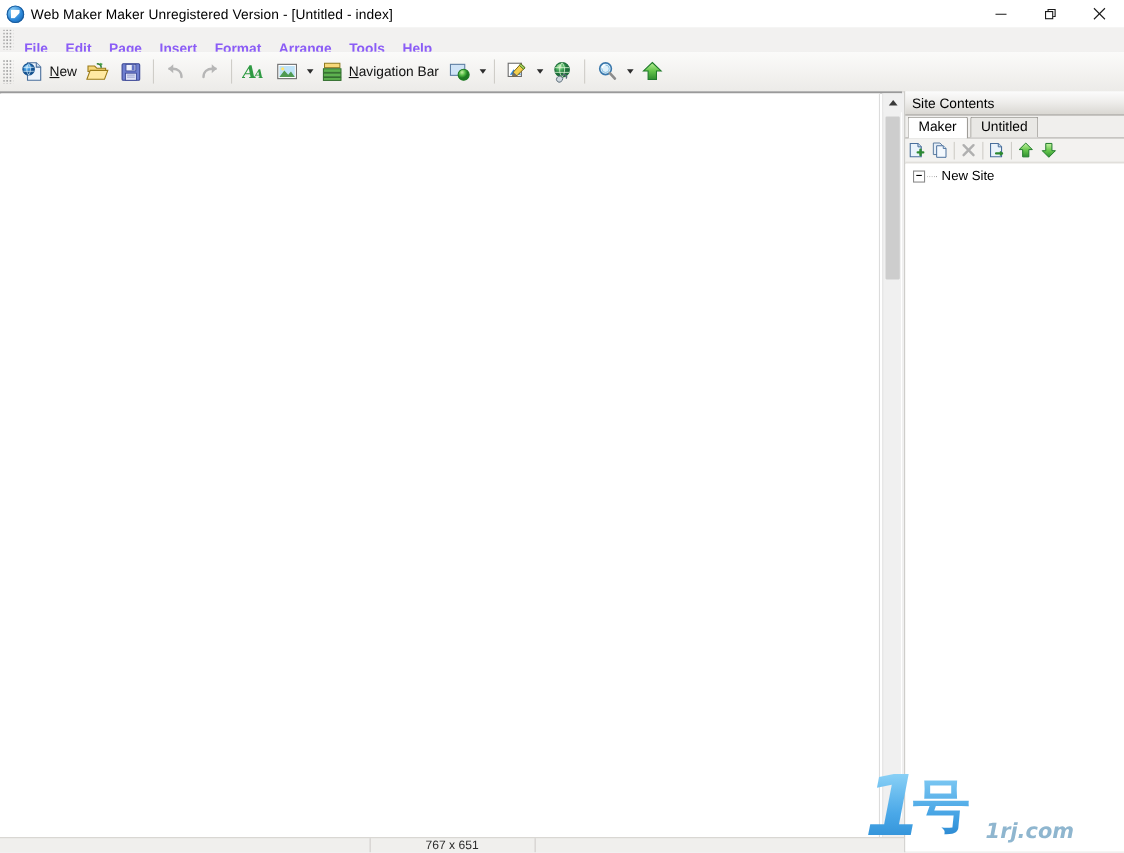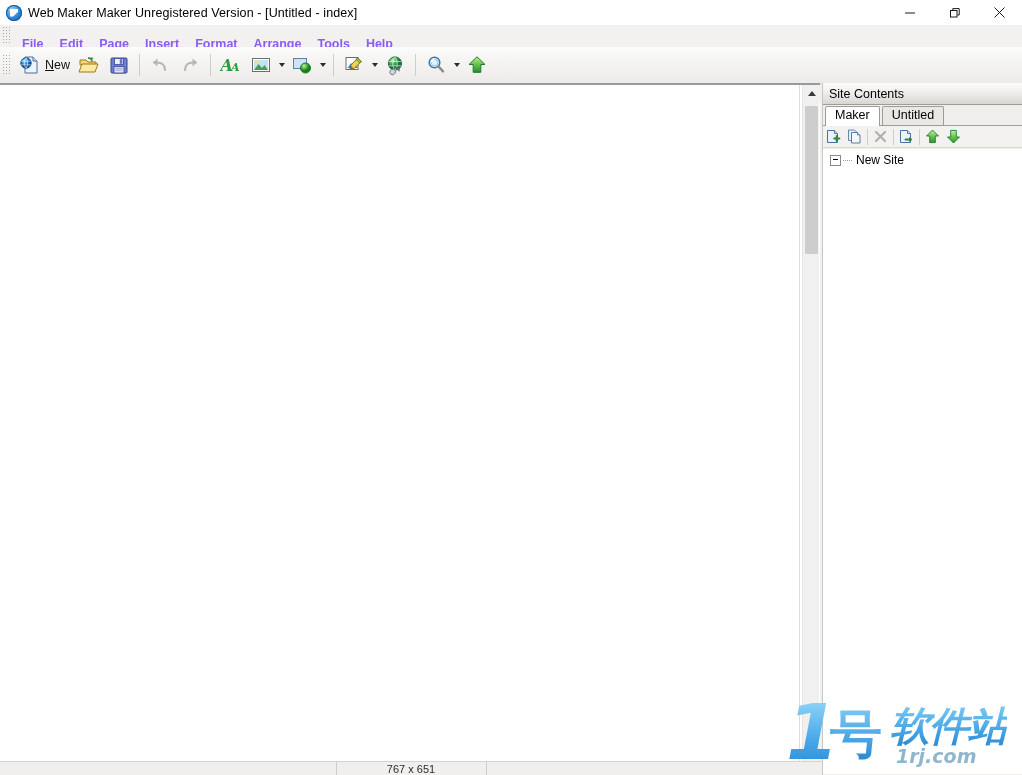--- a/index.html
+++ b/index.html
@@ -382,20 +382,29 @@
         <rect x="2.5" y="4.5" width="17" height="13" fill="#ffffff" stroke="#6d6d6d" stroke-width="1"></rect>
         <rect x="4" y="6" width="14" height="10" fill="#bfe3f7"></rect>
         <path d="M4 16 l4.5 -6 l3.5 4 l2.5 -3 l3.5 5 z" fill="#4f9a52"></path>
         <circle cx="7" cy="8.6" r="1.5" fill="#ffe36e"></circle>
       </svg>
     </div>
     <div class="tb-arrow">
         <i></i>
       </div>
 
+    <div class="tb-btn">
+      <svg class="ico" viewBox="0 0 22 22">
+        <rect x="4" y="3.5" width="14" height="4" fill="#f7d87a" stroke="#8f7a20" stroke-width="0.9"></rect>
+        <rect x="3" y="8.5" width="16" height="3.3" fill="#5db24f" stroke="#2e6b2a" stroke-width="0.9"></rect>
+        <rect x="3" y="12.5" width="16" height="3.3" fill="#5db24f" stroke="#2e6b2a" stroke-width="0.9"></rect>
+        <rect x="3" y="16.5" width="16" height="2.6" fill="#5db24f" stroke="#2e6b2a" stroke-width="0.9"></rect>
+      </svg>
+      <span class="tb-label"><u>N</u>avigation Bar</span>
+    </div>
 
     <div class="tb-btn">
       <svg class="ico" viewBox="0 0 22 22">
         <rect x="2.5" y="4.5" width="13" height="10" fill="#cfe3f6" stroke="#5f7fa3" stroke-width="1"></rect>
         <circle cx="14.5" cy="14" r="5" fill="url(#grnball)" stroke="#1e7a22" stroke-width="1"></circle>
         <defs>
             <radialGradient id="grnball" cx="35%" cy="28%">
           <stop offset="0%" stop-color="#c4f0a2"></stop>
               <stop offset="60%" stop-color="#4cb63f"></stop>
               <stop offset="100%" stop-color="#1e7a22"></stop>
@@ -560,17 +569,16 @@
 
   <div id="statusbar">
     <div class="sb-cell grow"></div>
     <div class="sb-cell size">767 x 651</div>
     <div class="sb-cell last"></div>
   </div>
 
   <div id="watermark">
     <div id="wm-one">1</div>
     <div id="wm-hao">号</div>
-    <div id="wm-cn">软件站</div>
     <div id="wm-url">1rj.com</div>
   </div>
 
 </div>
 
 </body></html>

